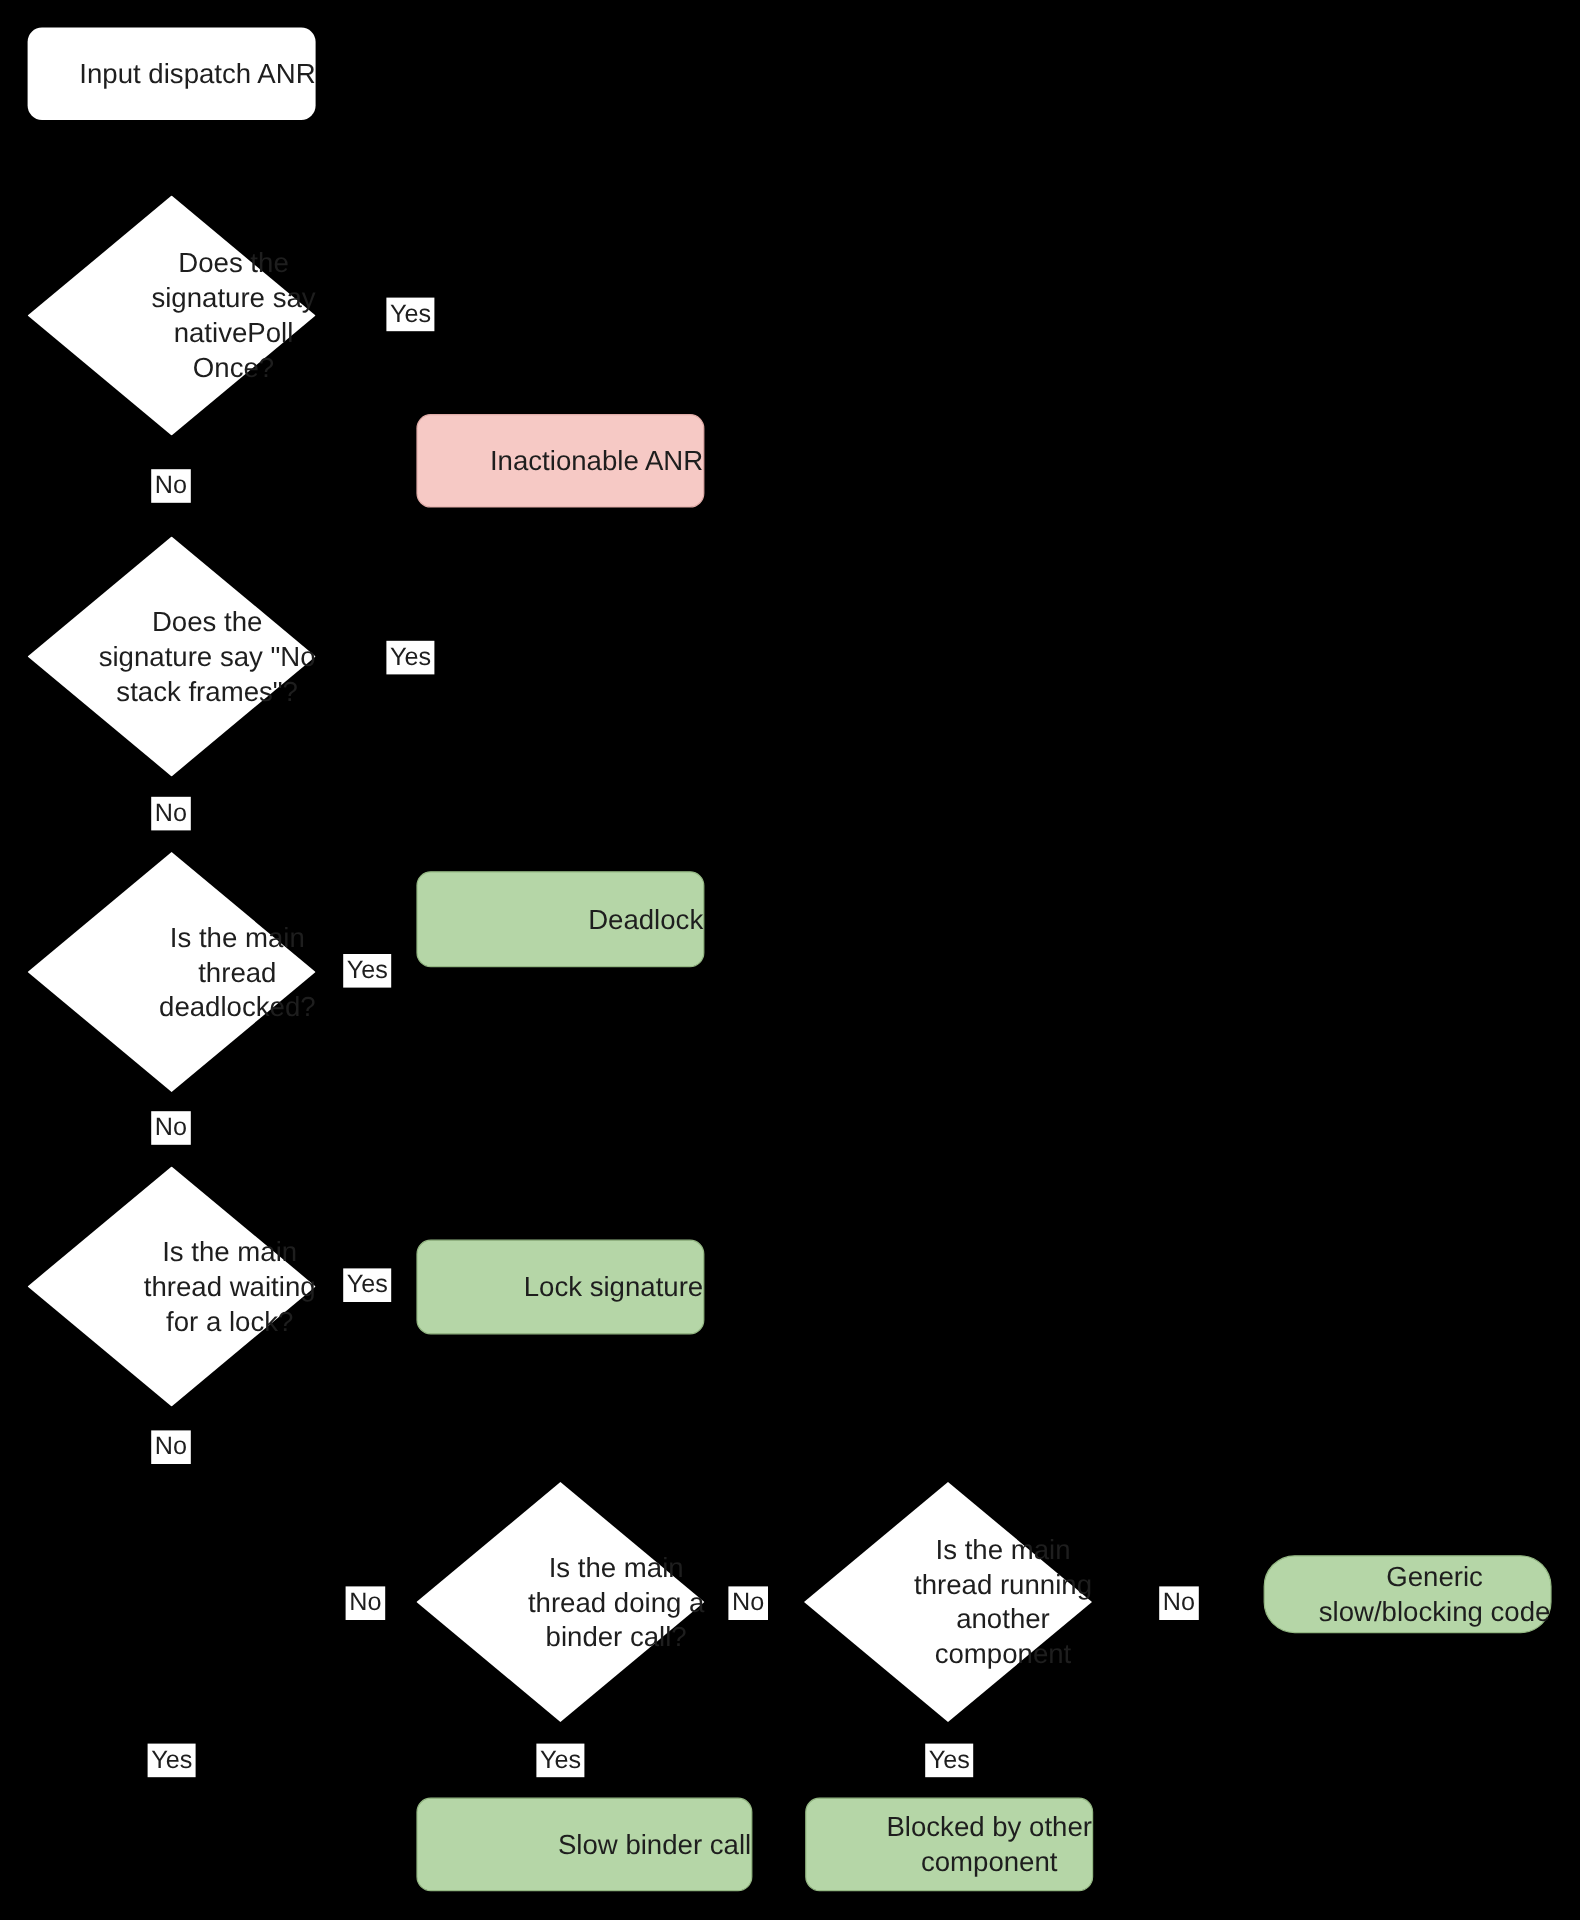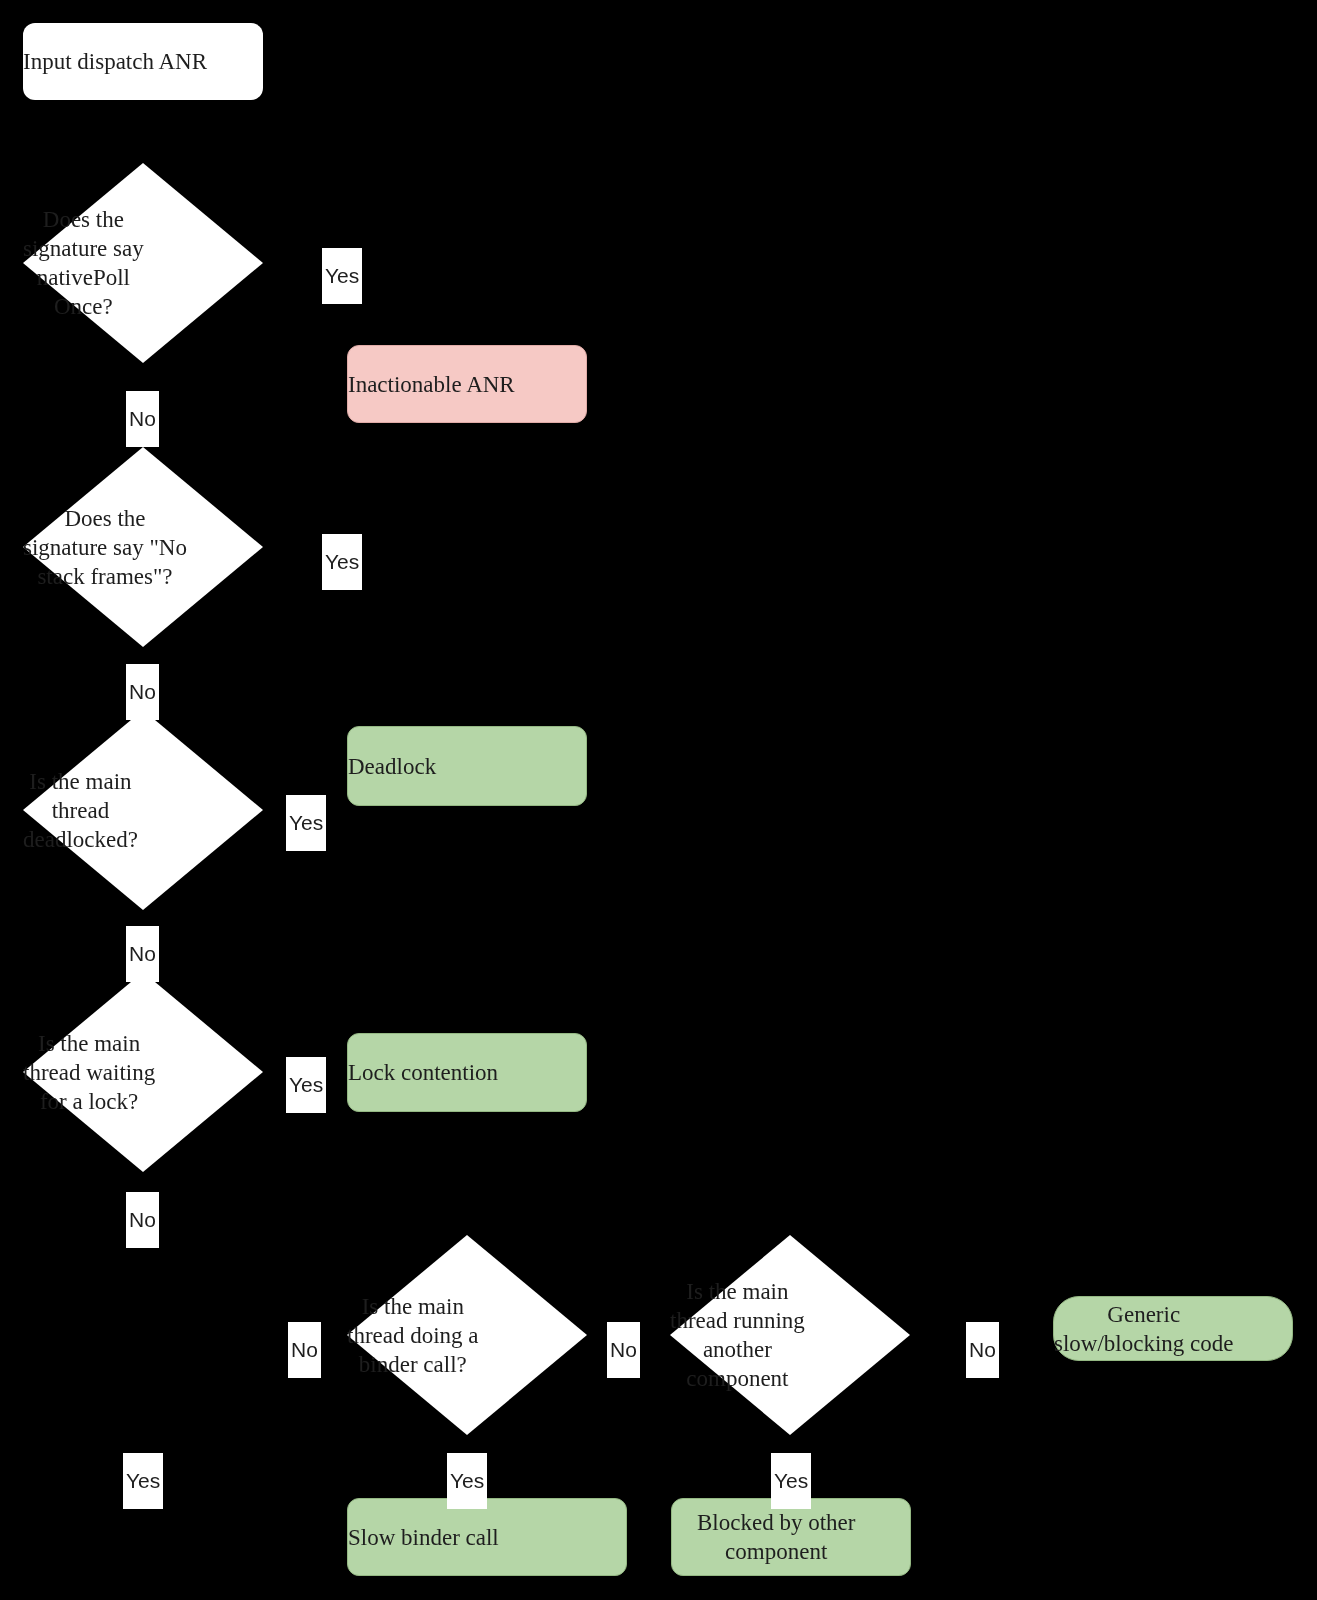--- a/index.html
+++ b/index.html
@@ -11,36 +11,35 @@
     --inactionable-border:#e0aba7;
     --text:#1e1e1e;
   }
   html,body{margin:0;padding:0;background:var(--bg);}
   .canvas{
     position:relative;width:1317px;height:1600px;background:var(--bg);
     font-family:"Liberation Sans","DejaVu Sans",sans-serif;color:var(--text);
     overflow:hidden;
   }
   .node{
-    position:absolute;display:flex;align-items:center;justify-content:flex-start;
+    position:absolute;display:flex;align-items:center;justify-content:flex-end;
     text-align:center;font-size:23px;line-height:29px;white-space:pre-line;
     box-sizing:border-box;
-    font-family:Liberation Serif, serif;
   }
   .box{border-radius:12px;}
   .box.white{background:var(--node-fill);}
   .box.green{background:var(--outcome-fill);border:1px solid var(--outcome-border);}
   .box.pink{background:var(--inactionable-fill);border:1px solid var(--inactionable-border);}
   .diamond{background:transparent;}
   .diamond svg{position:absolute;left:0;top:0;width:100%;height:100%;}
   .diamond polygon{fill:var(--node-fill);}
   .diamond .lbl{position:relative;z-index:1;}
   .chip{
     position:absolute;background:var(--node-fill);color:var(--text);
-    font-size:21px;line-height:28px;padding:14px 3px;white-space:nowrap;
+    font-size:21px;line-height:28px;padding:0 3px;white-space:nowrap;
   }
 </style>
 </head>
 <body>
 
 <div class="canvas">
 
   <div class="node box white" style="left:23px;top:23px;width:240px;height:77px;">
     <span class="lbl">Input dispatch ANR</span>
   </div>
@@ -84,21 +83,21 @@
   <div class="node diamond" style="left:23px;top:972px;width:240px;height:200px;">
     <svg viewBox="0 0 240 200" preserveAspectRatio="none">
         <polygon points="120,0 240,100 120,200 0,100"></polygon>
       </svg>
     <span class="lbl">Is the main
 thread waiting
 for a lock?</span>
   </div>
 
   <div class="node box green" style="left:347px;top:1033px;width:240px;height:79px;">
-    <span class="lbl">Lock contention</span>
+    <span class="lbl">Lock signature</span>
   </div>
 
 
   <div class="node diamond" style="left:347px;top:1235px;width:240px;height:200px;">
     <svg viewBox="0 0 240 200" preserveAspectRatio="none">
         <polygon points="120,0 240,100 120,200 0,100"></polygon>
       </svg>
     <span class="lbl">Is the main
 thread doing a
 binder call?</span>

